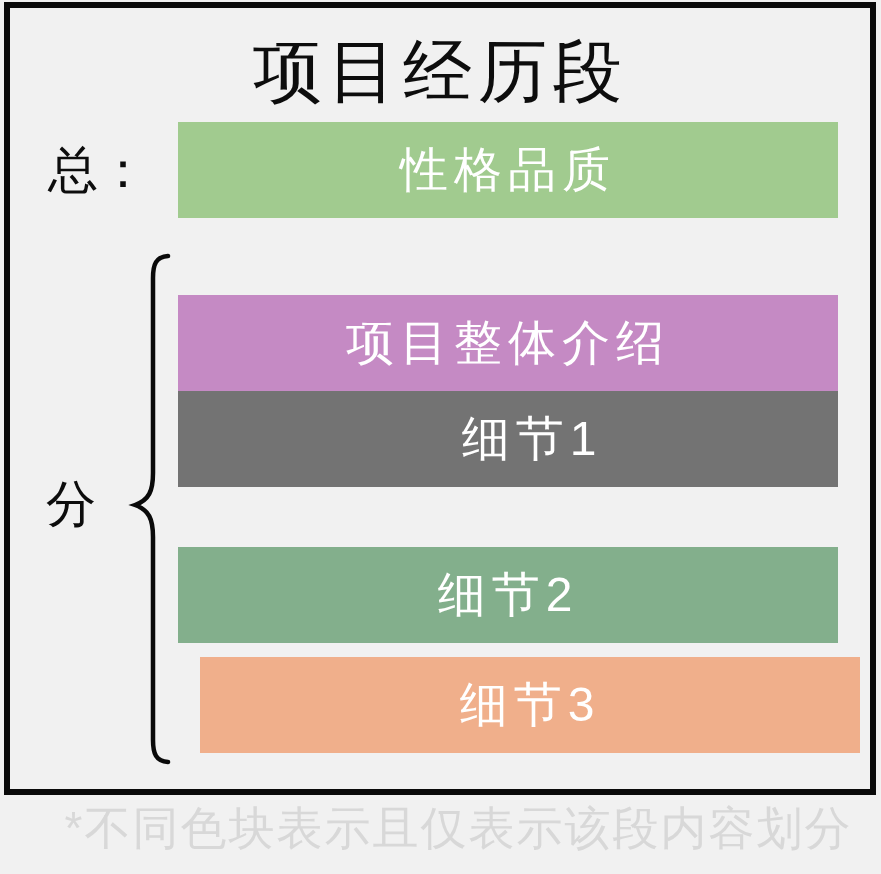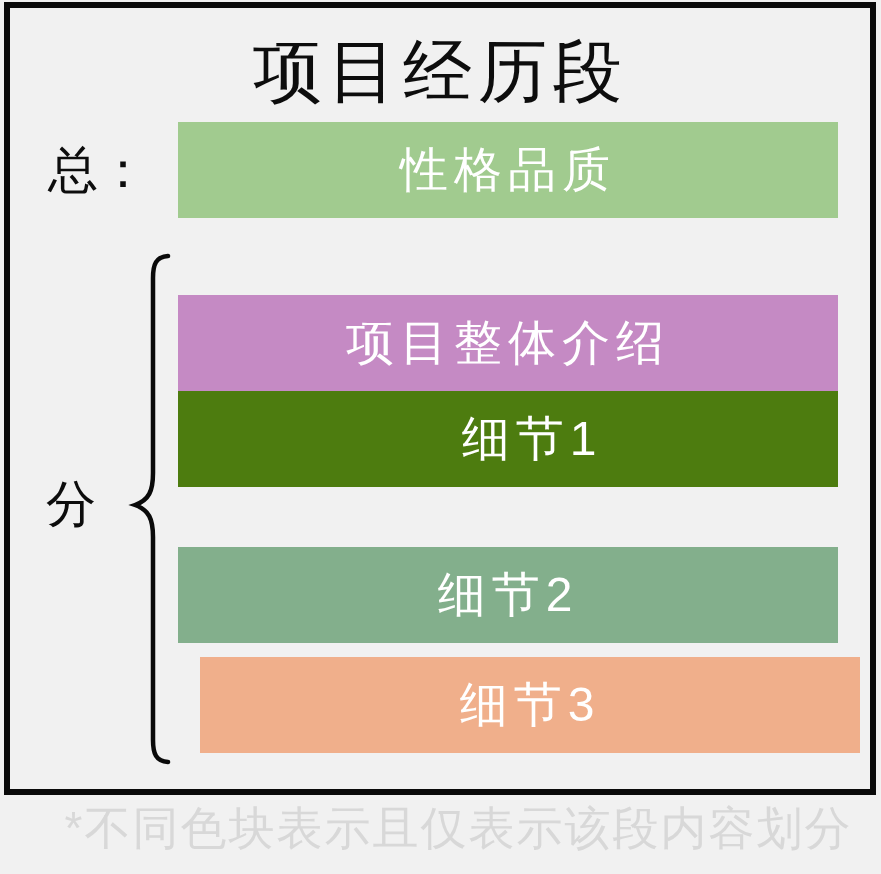--- a/index.html
+++ b/index.html
@@ -85,21 +85,21 @@
 
 <div class="side-label summary">总：</div>
 <div class="side-label detail">分</div>
 
 <div class="block block-0" style="background-color: rgb(161, 203, 143); color: rgb(255, 255, 255);">
   <span>性格品质</span>
 </div>
 <div class="block block-1" style="background-color: rgb(197, 138, 196); color: rgb(255, 255, 255);">
   <span>项目整体介绍</span>
 </div>
-<div class="block block-2" style="background-color: #4d7c0f; color: rgb(255, 255, 255); padding-left: 48px;">
+<div class="block block-2" style="background-color: #737373; color: rgb(255, 255, 255); padding-left: 48px;">
   <span>细节1</span>
 </div>
 <div class="block block-3" style="background-color: rgb(131, 175, 140); color: rgb(255, 255, 255);">
   <span>细节2</span>
 </div>
 <div class="block block-4" style="background-color: rgb(240, 175, 139); color: rgb(255, 255, 255);">
   <span>细节3</span>
 </div>
 
 <svg class="brace" viewBox="0 0 55 522" xmlns="http://www.w3.org/2000/svg" aria-hidden="true">

